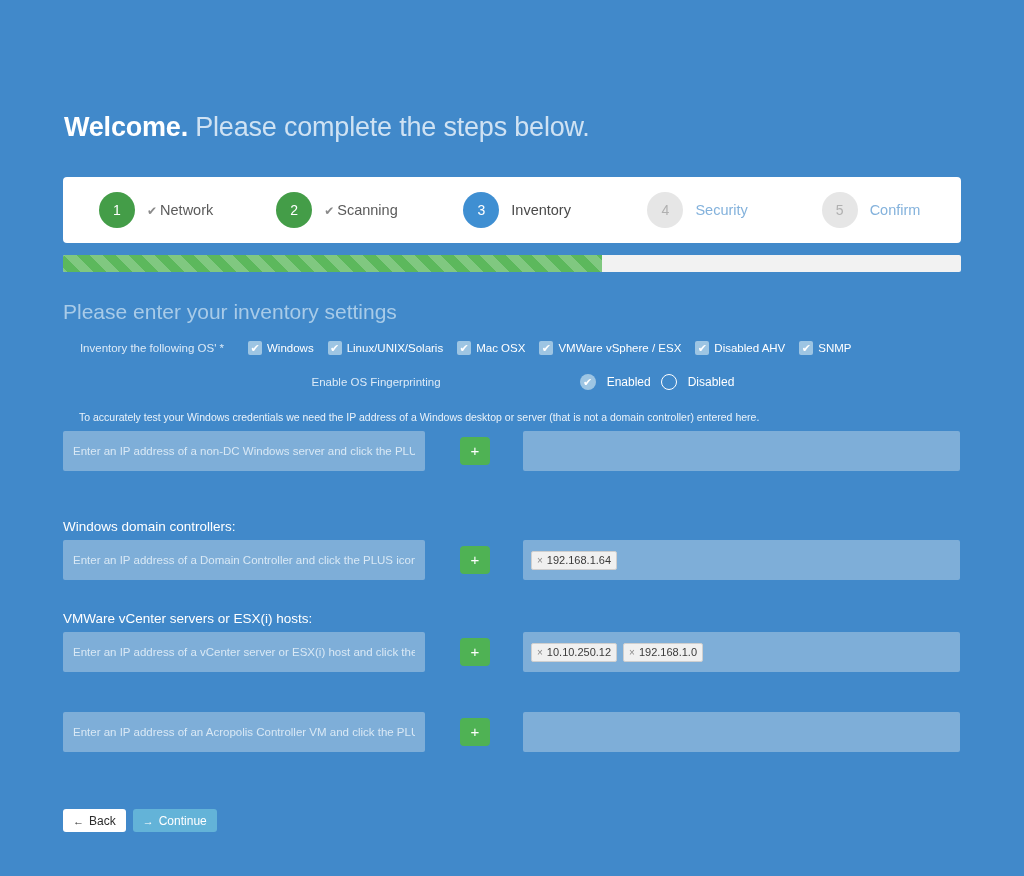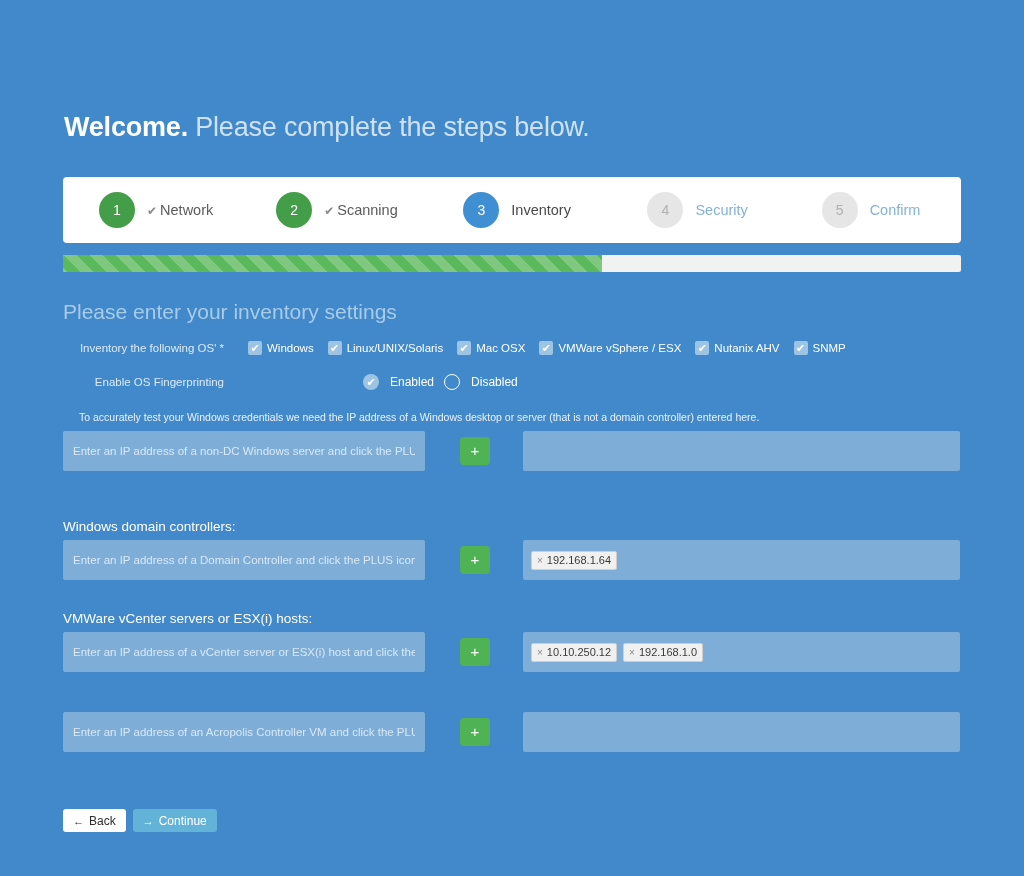--- a/index.html
+++ b/index.html
@@ -127,21 +127,21 @@
 
   
   .opt-row {
     position: absolute;
     display: flex;
     align-items: center;
     left: 63px;
     width: 898px;
   }
   .opt-row.os { top: 341px; }
-  .opt-row.fp { top: 374px; }
+  .opt-row.fp { top: 374px; justify-content: center; }
 
   .opt-label {
     width: 185px;
     text-align: right;
     font-size: 11.5px;
     color: #dceaf7;
     padding-right: 24px;
     box-sizing: border-box;
     white-space: nowrap;
   }
@@ -387,21 +387,21 @@
       <label class="cb-item">
         <span class="cb-box">✔</span>
         <span class="cb-text">Mac OSX</span>
       </label>
       <label class="cb-item">
         <span class="cb-box">✔</span>
         <span class="cb-text">VMWare vSphere / ESX</span>
       </label>
       <label class="cb-item">
         <span class="cb-box">✔</span>
-        <span class="cb-text">Nutanix AHV</span>
+        <span class="cb-text">Disabled AHV</span>
       </label>
       <label class="cb-item">
         <span class="cb-box">✔</span>
         <span class="cb-text">SNMP</span>
       </label>
     </div>
   </div>
 
   <div class="opt-row fp">
     <div class="opt-label">Enable OS Fingerprinting</div>

